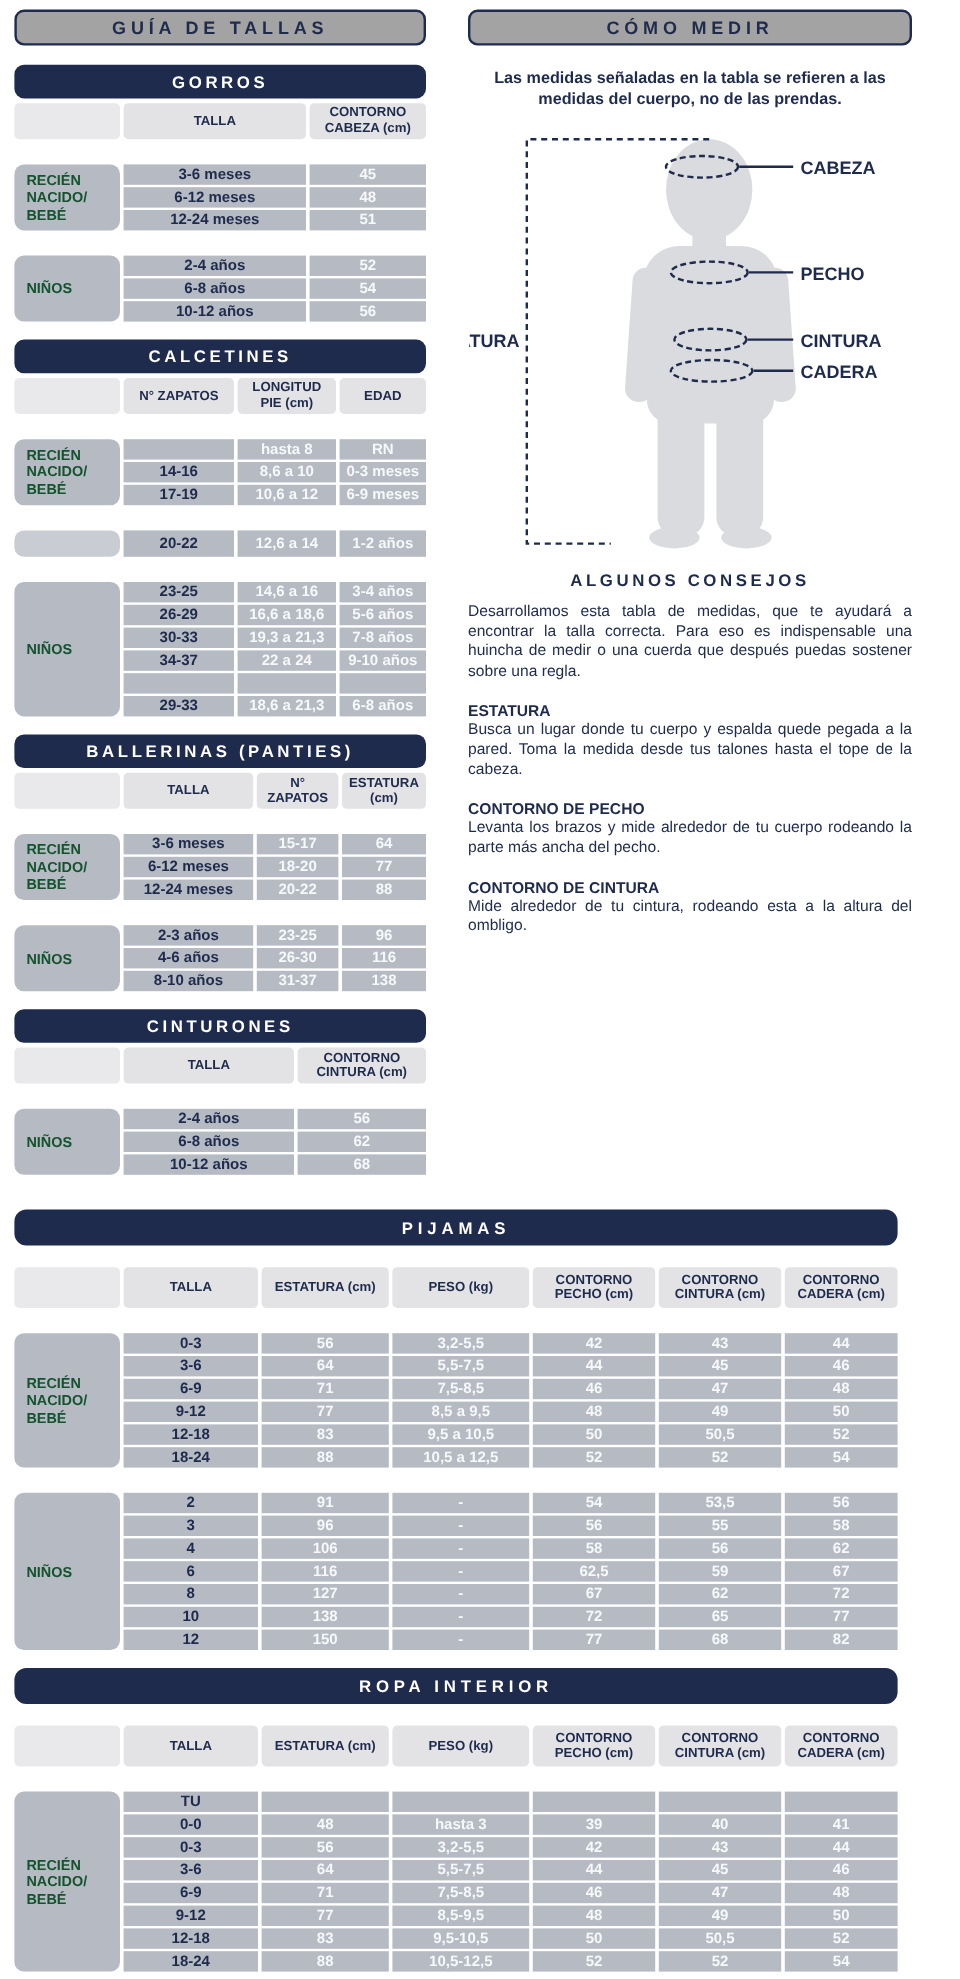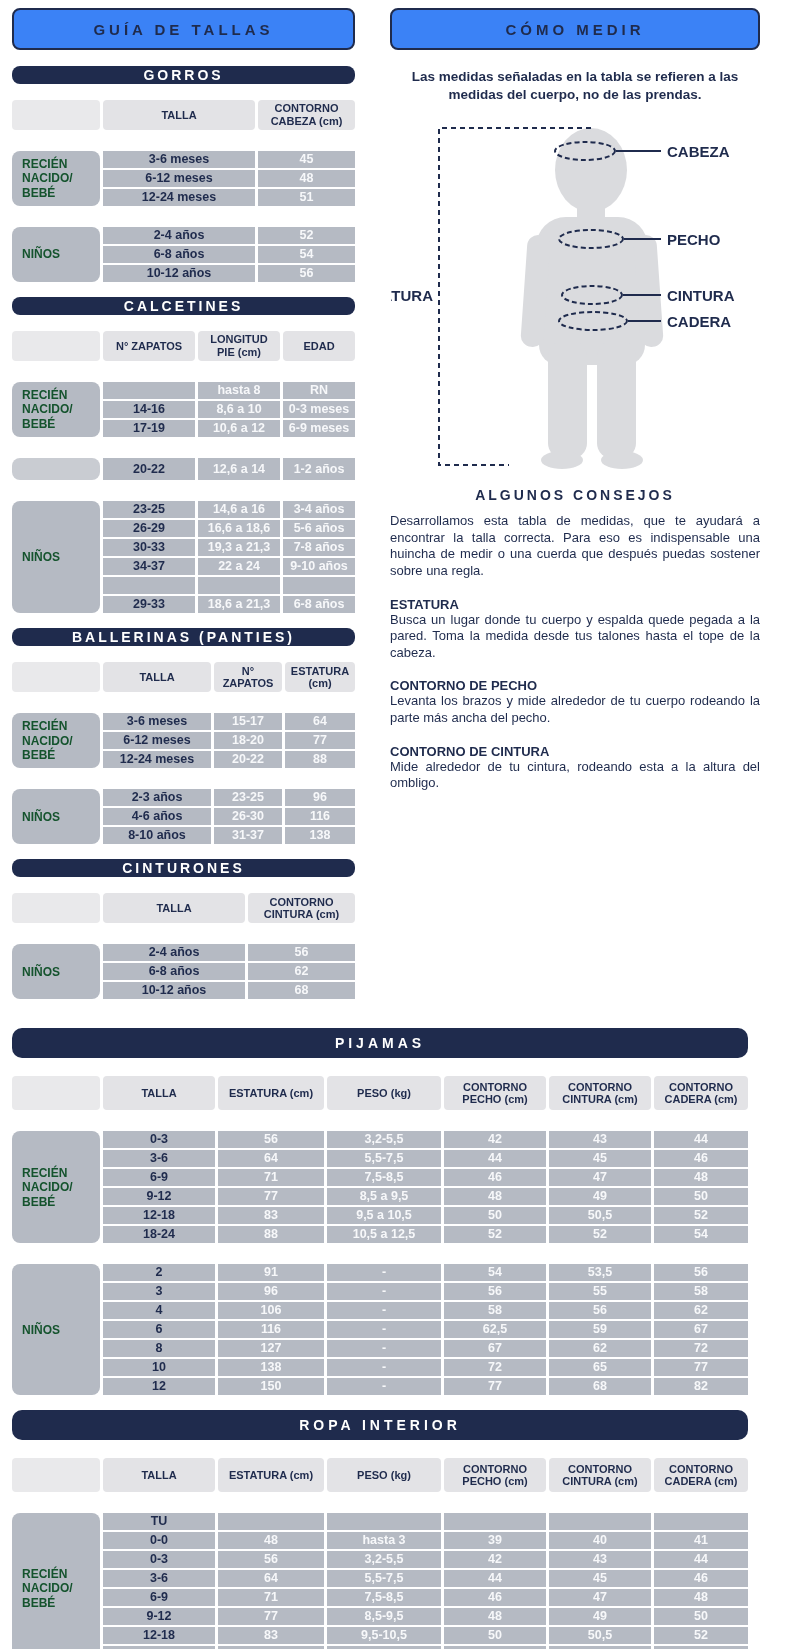--- a/index.html
+++ b/index.html
@@ -7,30 +7,30 @@
     width:800px; background:#ffffff;
     font-family:"Liberation Sans", sans-serif;
     color:#1f2b4d;
   }
   .page { width:800px; padding:8px 0 40px 12px; }
   .top-area { display:flex; align-items:flex-start; }
   .col-left { width:343px; flex:0 0 343px; }
   .col-right { width:370px; flex:0 0 370px; margin-left:35px; }
 
   .title-box {
-    border:2px solid #1f2b4d; border-radius:8px; background:#3b82f6;
-    height:42px; display:flex; align-items:center; justify-content:center;
+    border:2px solid #1f2b4d; border-radius:8px; background:#a3a3a3;
+    height:30px; display:flex; align-items:center; justify-content:center;
     font-weight:700; font-size:15px; letter-spacing:4px; margin-bottom:16px;
   }
 
   .size-table { margin-bottom:15px; }
   .tbl-title {
-    background:#1f2b4d; color:#ffffff; border-radius:8px; height:18px;
+    background:#1f2b4d; color:#ffffff; border-radius:8px; height:28px;
     display:flex; align-items:center; justify-content:center;
-    font-weight:700; font-size:14px; letter-spacing:3px; margin-bottom:16px;
+    font-weight:700; font-size:14px; letter-spacing:3px; margin-bottom:4px;
   }
   .tbl { display:grid; gap:2px 3px; grid-auto-rows:minmax(17px,auto); }
   .tbl-gorros      { grid-template-columns:88px 152px 1fr; }
   .tbl-calcetines  { grid-template-columns:88px 92px 82px 1fr; }
   .tbl-ballerinas  { grid-template-columns:88px 108px 68px 1fr; }
   .tbl-cinturones  { grid-template-columns:88px 142px 1fr; }
   .tbl-full        { grid-template-columns:88px 112px 106px 114px 102px 102px 1fr; }
 
   .corner { background:#e9e9eb; border-radius:4px; }
   .hdr {

